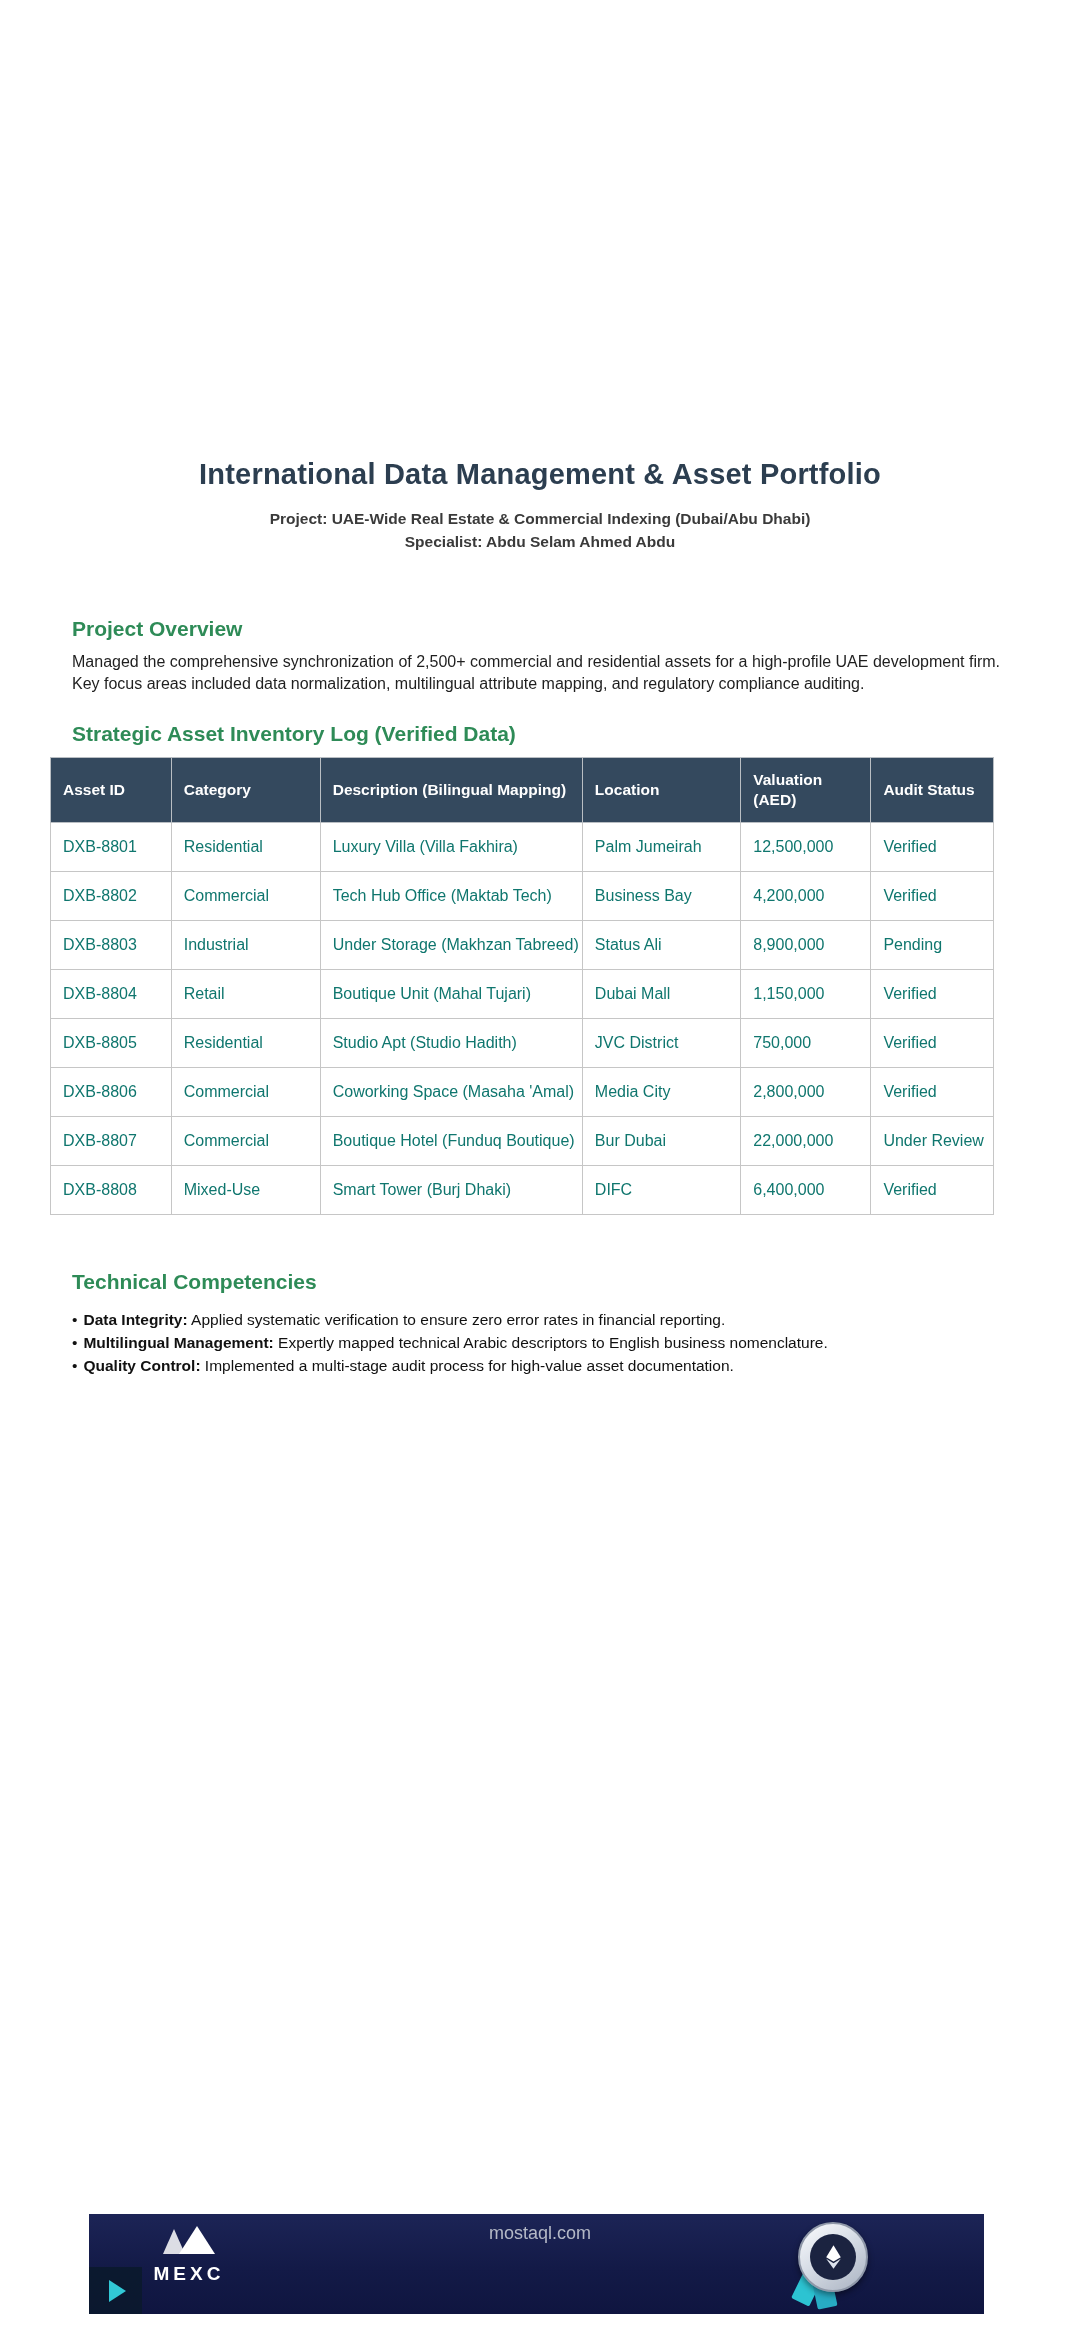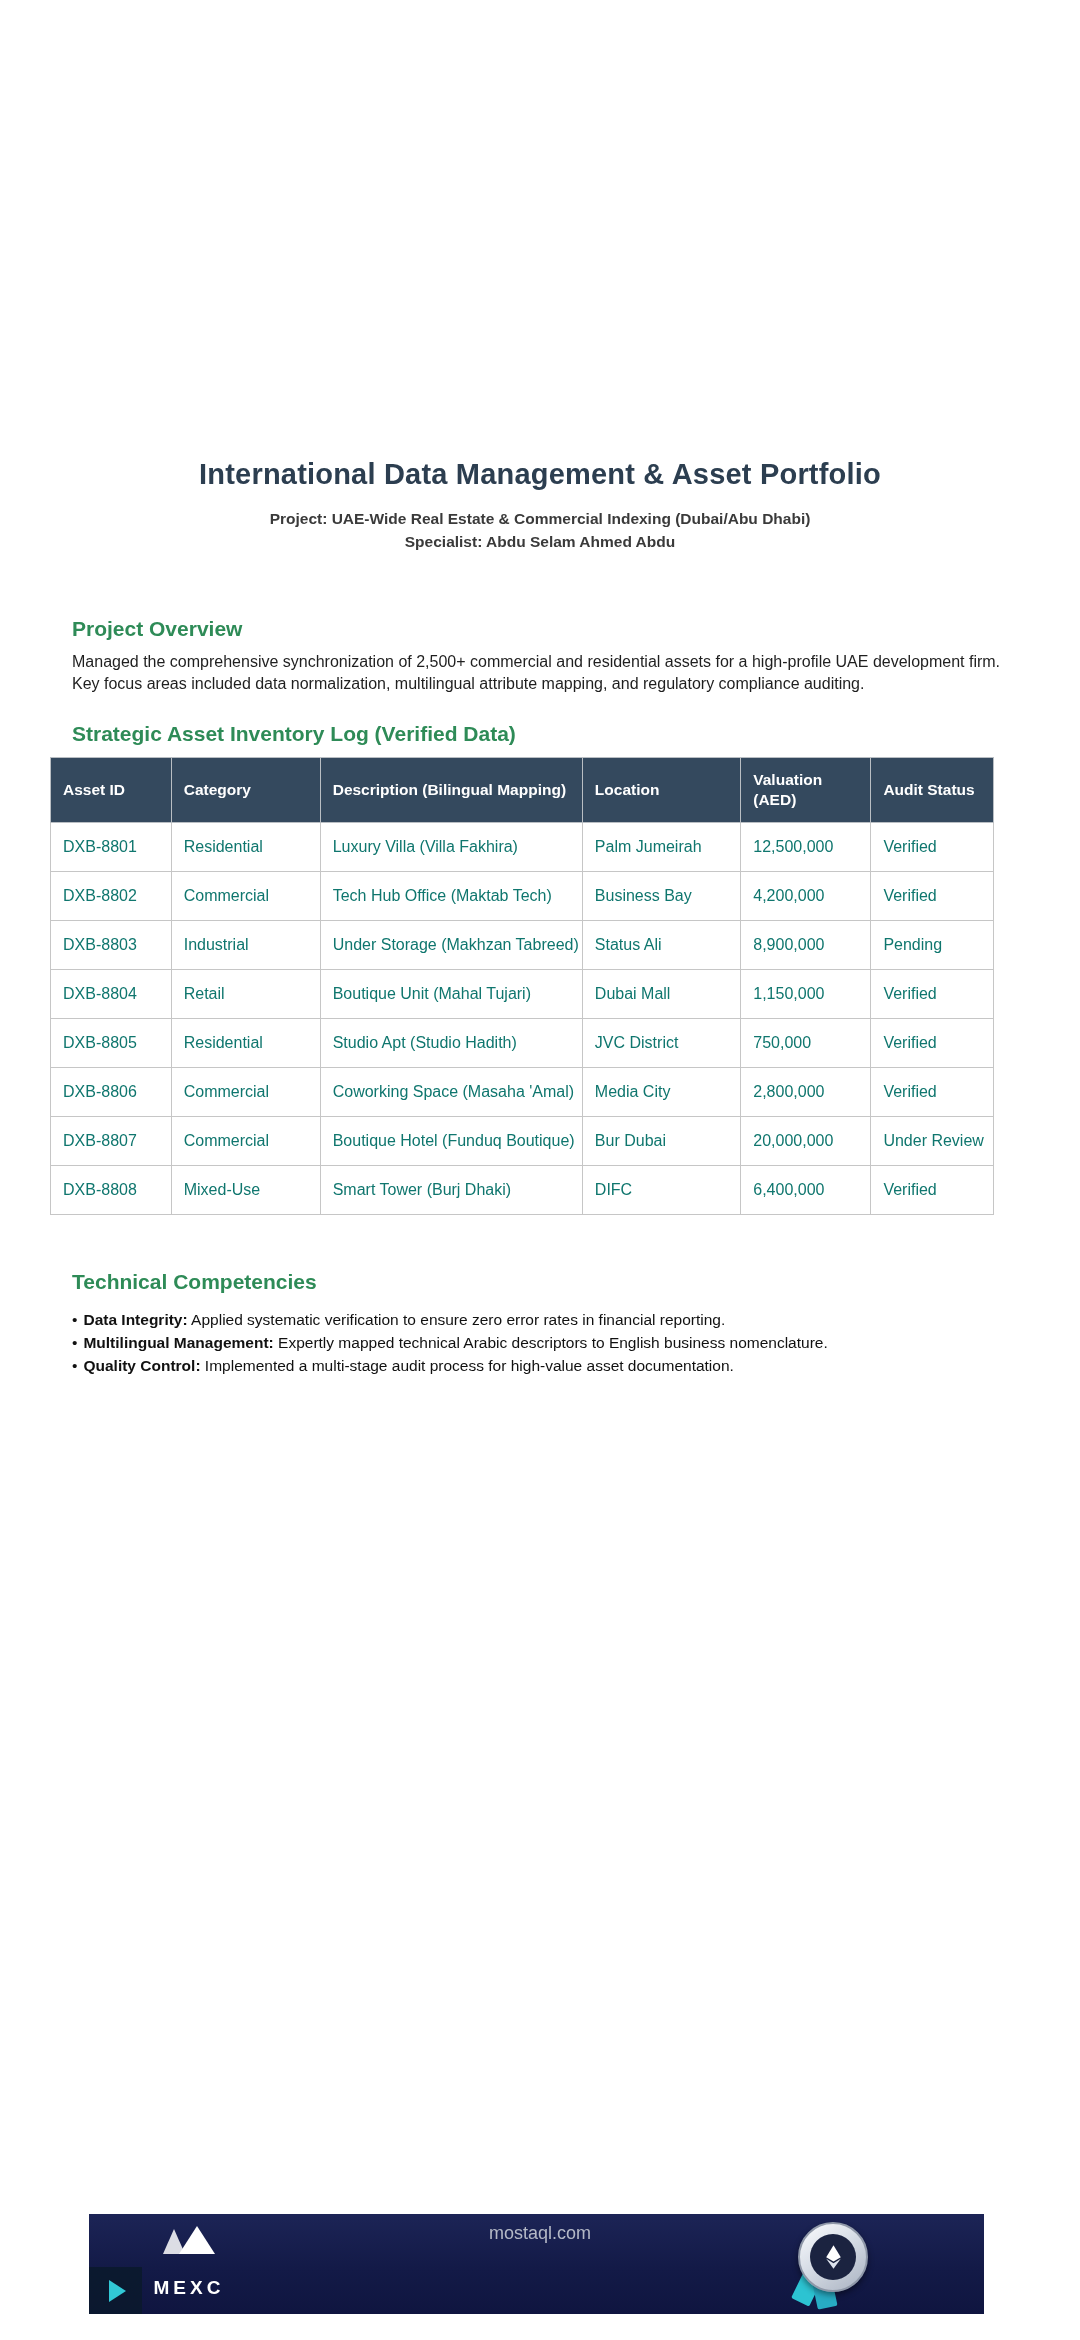--- a/index.html
+++ b/index.html
@@ -32,21 +32,21 @@
   .bullets { margin-top:14px; font-size:15.5px; line-height:23px; color:#111; }
   .bullet-marker { margin-right:6px; }
 
   
   .ad-banner {
     position:absolute; left:89px; top:2214px; width:895px; height:100px;
     background:linear-gradient(180deg,#1c2456 0%,#131a47 55%,#0f1540 100%);
     overflow:visible; cursor:pointer;
   }
   .mexc-lockup { position:absolute; left:40px; top:12px; width:120px; text-align:center; }
-  .mexc-word { margin-top:19px; color:#fff; font-size:19px; font-weight:bold; letter-spacing:4px; }
+  .mexc-word { margin-top:5px; color:#fff; font-size:19px; font-weight:bold; letter-spacing:4px; }
   .ad-headline { position:absolute; left:170px; top:50%; transform:translateY(-50%); font-size:47px; font-weight:bold; white-space:nowrap; }
   .ad-headline .gold { color:#ddb04e; }
   .ad-headline .lt { color:#c7cdda; }
 
   .badge { position:absolute; right:110px; top:8px; width:84px; height:92px; }
   .ribbon { position:absolute; background:#2fc9cf; width:20px; height:36px; border-radius:2px; }
   .ribbon.r1 { left:8px; top:46px; transform:rotate(26deg); background:#2cc3d2; }
   .ribbon.r2 { left:24px; top:50px; transform:rotate(-12deg); background:#27acc4; }
   .medal { position:absolute; left:8px; top:0; width:66px; height:66px; border-radius:50%;
     background:linear-gradient(145deg,#fbfcfe 0%,#d7dde6 45%,#a9b2c1 100%);
@@ -144,21 +144,21 @@
             <td>Coworking Space (Masaha 'Amal)</td>
             <td>Media City</td>
             <td>2,800,000</td>
             <td>Verified</td>
           </tr>
           <tr>
             <td>DXB-8807</td>
             <td>Commercial</td>
             <td>Boutique Hotel (Funduq Boutique)</td>
             <td>Bur Dubai</td>
-            <td>20,000,000</td>
+            <td>22,000,000</td>
             <td>Under Review</td>
           </tr>
           <tr>
             <td>DXB-8808</td>
             <td>Mixed-Use</td>
             <td>Smart Tower (Burj Dhaki)</td>
             <td>DIFC</td>
             <td>6,400,000</td>
             <td>Verified</td>
           </tr>

